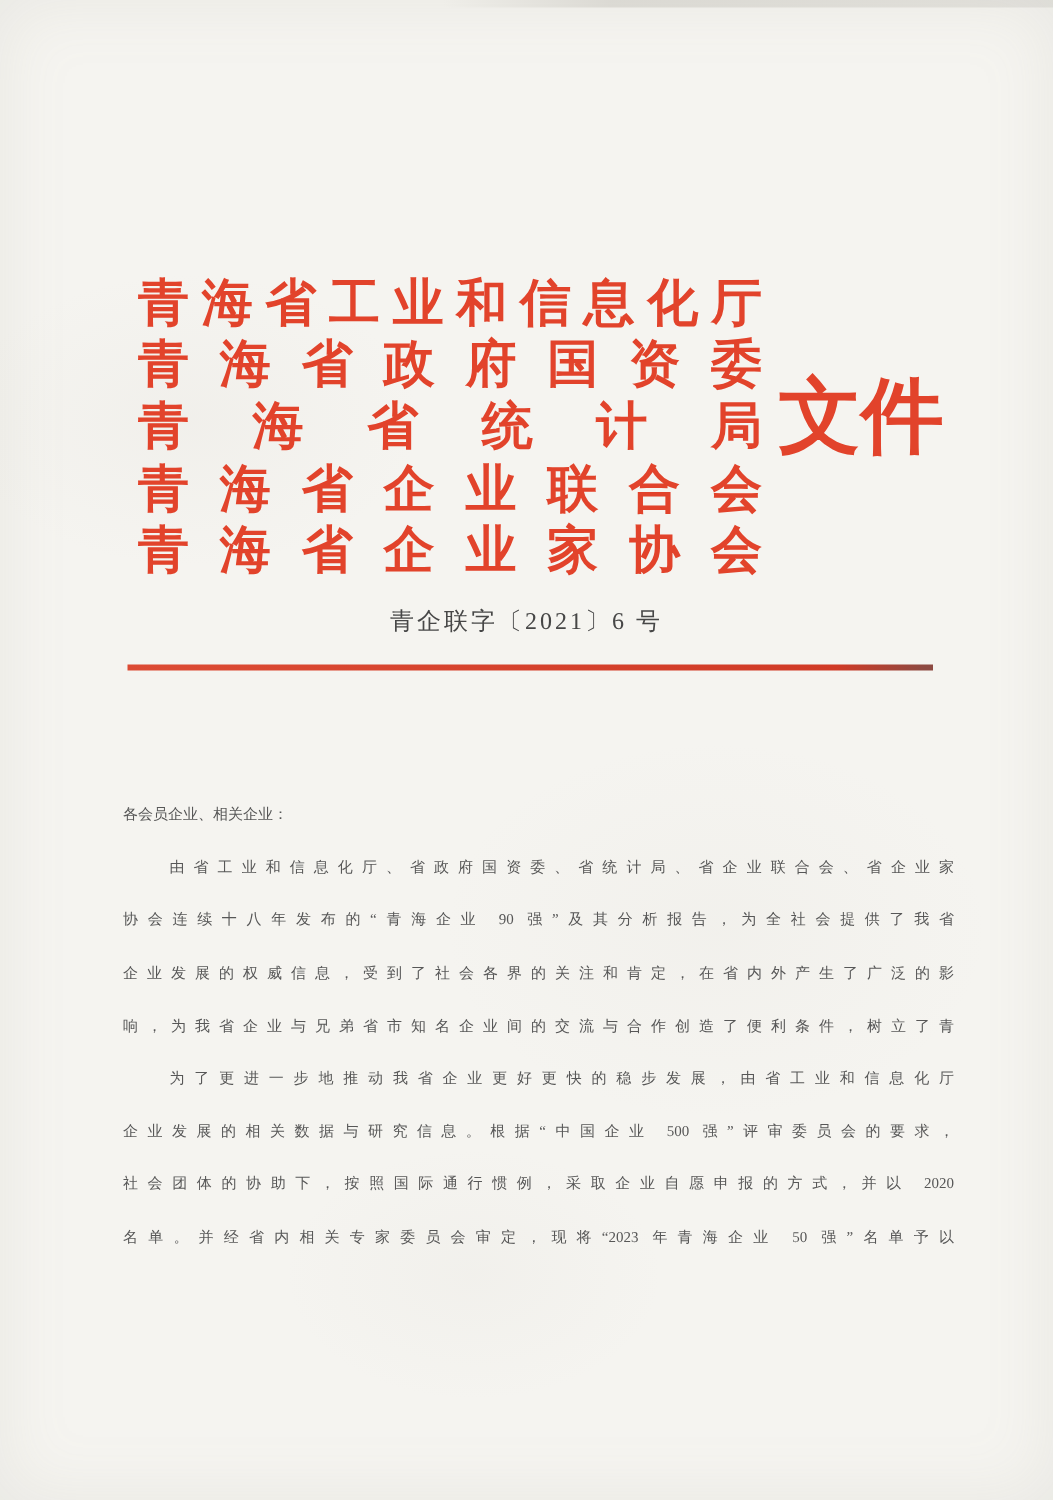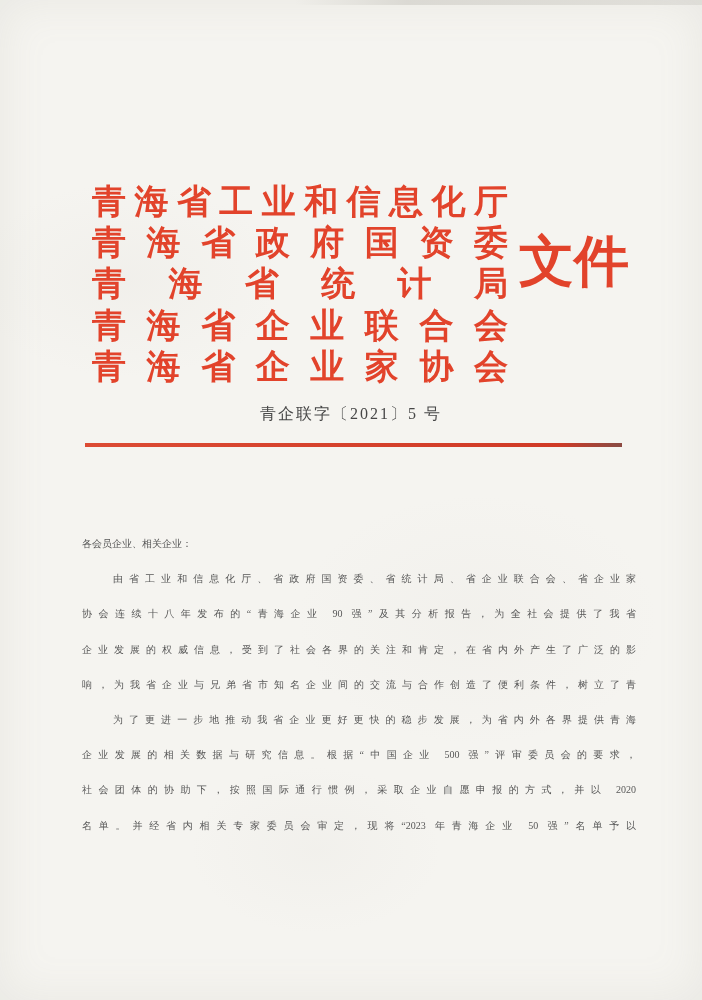--- a/index.html
+++ b/index.html
@@ -27,21 +27,21 @@
   .letterhead {
     position: absolute; left: 92px; top: 181px; width: 416px;
     color: var(--header-red, #e2432b);
   }
   .org-line {
     display: flex; justify-content: space-between; align-items: center;
     height: 41.4px; font-size: 34px; font-weight: 700;
     white-space: nowrap;
   }
   .doc-type {
-    position: absolute; left: 519px; top: 234px;
+    position: absolute; left: 519px; top: 250px;
     font-size: 55px; font-weight: 800; line-height: 1;
     color: var(--header-red, #e2432b);
     height: 55px; display: flex; align-items: center;
   }
   .doc-number {
     position: absolute; top: 404px; left: 0; width: 100%;
     text-align: center; font-size: 16px; letter-spacing: 2px;
     color: var(--doc-number-color, #474747);
   }
   .red-rule {
@@ -116,30 +116,30 @@
           <span>业</span>
           <span>家</span>
           <span>协</span>
           <span>会</span>
         </div>
       </div>
   </div>
 
   <div class="doc-type">文件</div>
 
-  <div class="doc-number">青企联字〔2021〕5 号</div>
+  <div class="doc-number">青企联字〔2021〕6 号</div>
 
   <div class="red-rule"></div>
 
 
   <div class="body-text">
       <div class="body-line">各会员企业、相关企业：</div>
       <div class="body-line indent fill">由省工业和信息化厅、省政府国资委、省统计局、省企业联合会、省企业家</div>
       <div class="body-line fill">协会连续十八年发布的“青海企业 90 强”及其分析报告，为全社会提供了我省</div>
       <div class="body-line fill">企业发展的权威信息，受到了社会各界的关注和肯定，在省内外产生了广泛的影</div>
       <div class="body-line fill">响，为我省企业与兄弟省市知名企业间的交流与合作创造了便利条件，树立了青</div>
-      <div class="body-line indent fill">为了更进一步地推动我省企业更好更快的稳步发展，为省内外各界提供青海</div>
+      <div class="body-line indent fill">为了更进一步地推动我省企业更好更快的稳步发展，由省工业和信息化厅</div>
       <div class="body-line fill">企业发展的相关数据与研究信息。根据“中国企业 500 强”评审委员会的要求，</div>
       <div class="body-line fill">社会团体的协助下，按照国际通行惯例，采取企业自愿申报的方式，并以 2020</div>
       <div class="body-line fill">名单。并经省内相关专家委员会审定，现将“2023 年青海企业 50 强”名单予以</div>
     </div>
 
 </div>
 
 </body></html>

